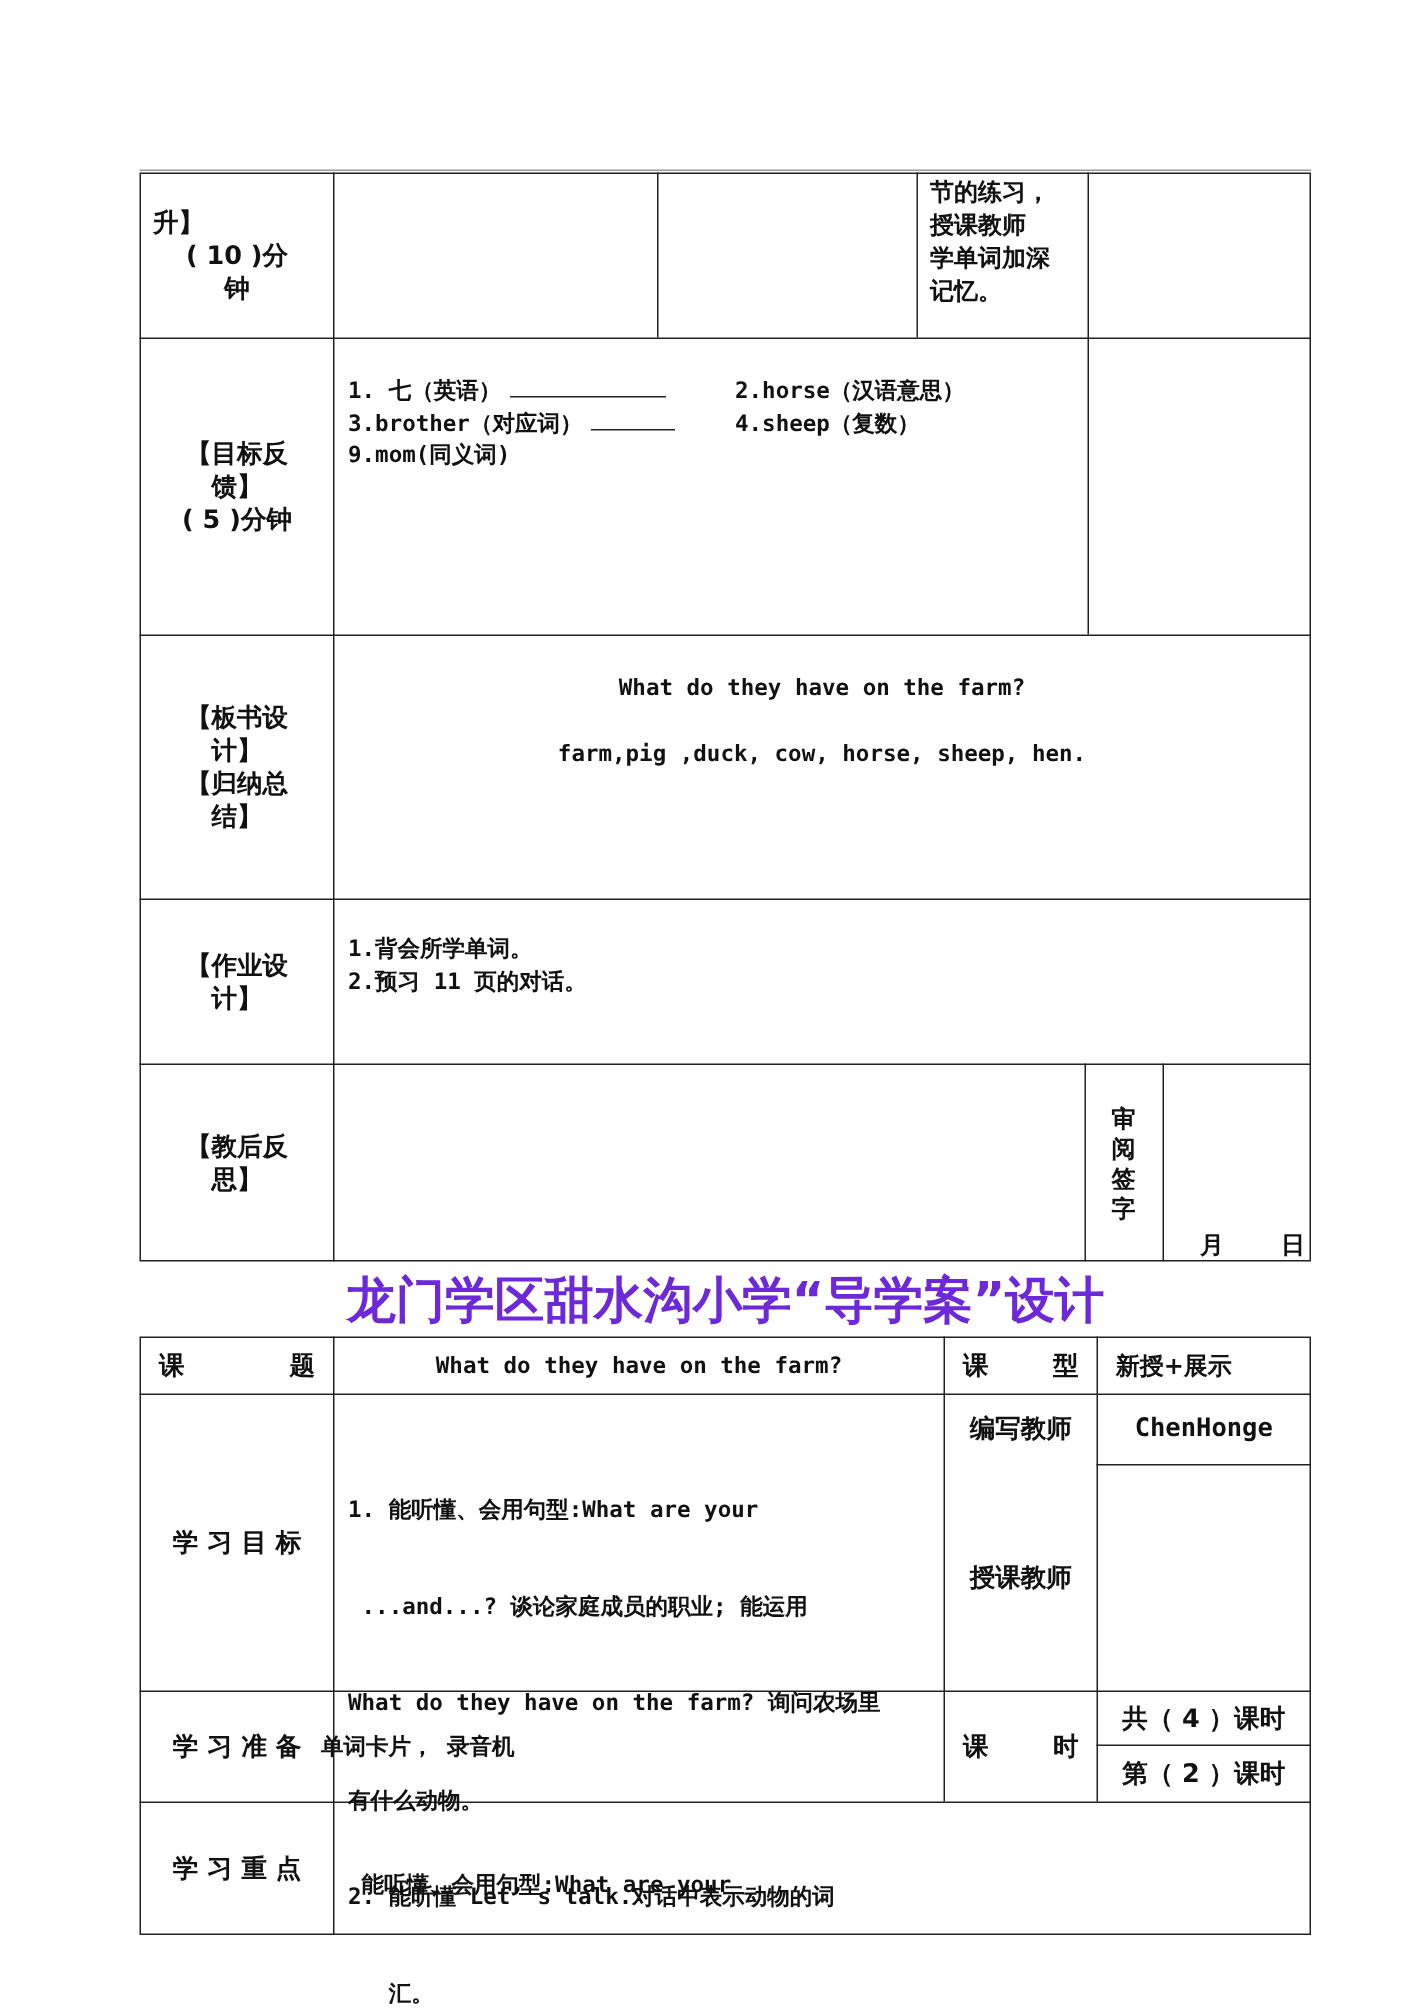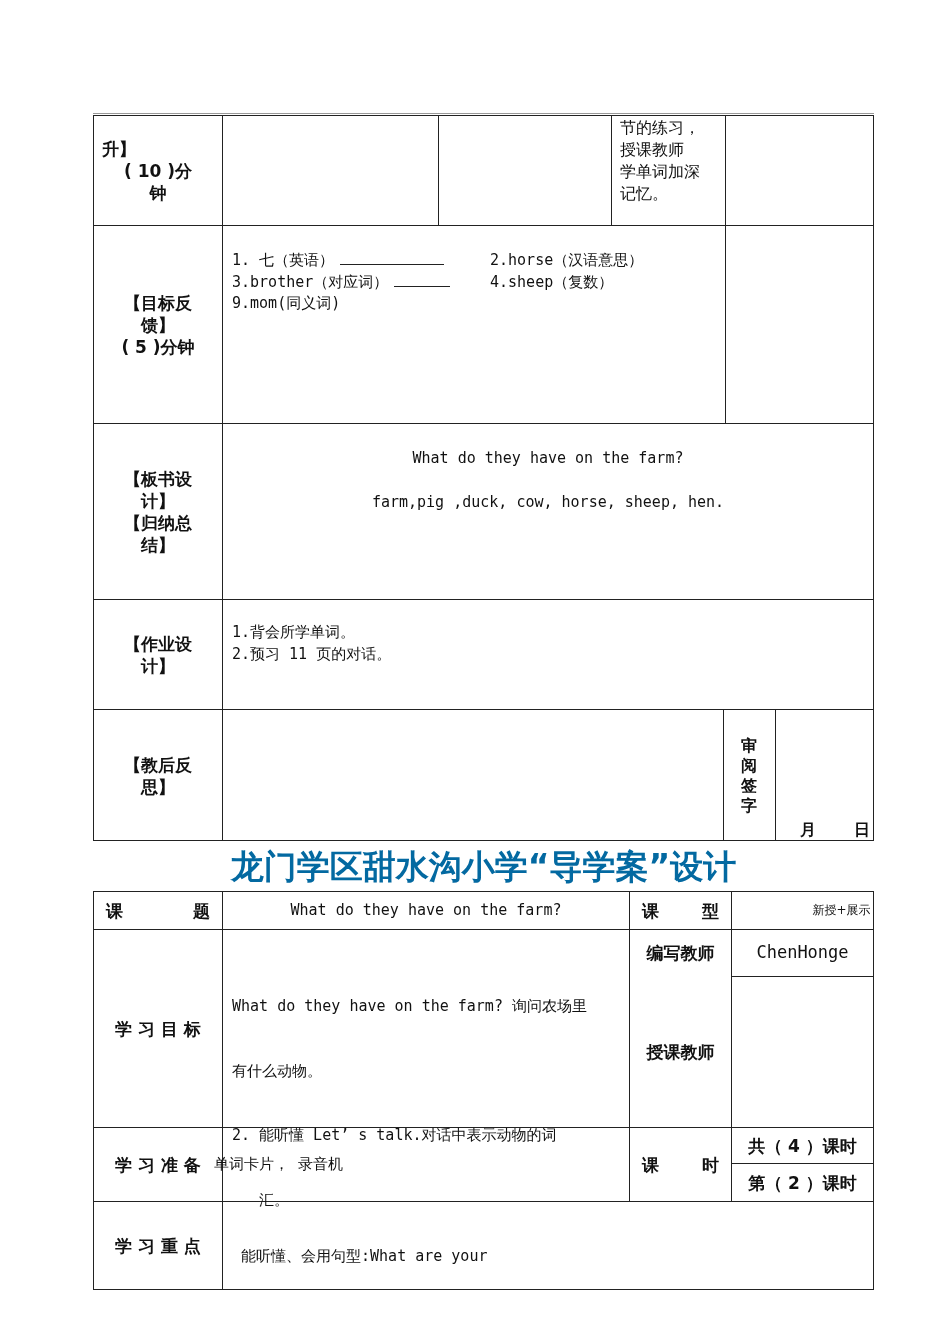--- a/index.html
+++ b/index.html
@@ -2,29 +2,29 @@
 <html><head>
 <meta charset="utf-8">
 <style>
   html, body { margin: 0; padding: 0; background: #ffffff; }
   body { width: 950px; height: 1344px; position: relative; overflow: hidden;
          font-family: "DejaVu Serif", "Liberation Serif", serif; color: #111; }
   .abs { position: absolute; box-sizing: border-box; }
   .cell { position: absolute; box-sizing: border-box; }
   .hd { font-family: "DejaVu Sans", "Liberation Sans", sans-serif; font-weight: bold;
         font-size: 17px; line-height: 22px; text-align: center; }
-  .txt { font-family: "DejaVu Sans Mono", "Liberation Mono", monospace; font-size: 15px; line-height: 21.5px; }
+  .txt { font-family: "DejaVu Sans Mono", "Liberation Mono", monospace; font-size: 15px; line-height: 21.5px; font-weight: bold; }
   .serif { font-family: "DejaVu Serif", "Liberation Serif", serif; }
   .line-h { position: absolute; height: 1px; background: #222; }
   .line-v { position: absolute; width: 1px; background: #222; }
   .vcenter { display: flex; align-items: center; justify-content: center; flex-direction: column; }
   .blank { display: inline-block; border-bottom: 1px solid #222; height: 14px; vertical-align: baseline; }
   .spread { display: flex; justify-content: space-between; padding: 0 12px; }
   .title { font-family: "DejaVu Sans", "Liberation Sans", sans-serif; font-weight: bold;
-           font-size: 33px; letter-spacing: 0px; text-align: center; color: #0369a1; }
+           font-size: 33px; letter-spacing: 0px; text-align: center; color: #6d28d9; }
 </style>
 </head>
 <body>
 
 <div class="abs" style="left:93px; top:115px; width:781px; height:726px; border:1px solid #222;">
 </div>
 
 <div class="line-h" style="left:93px; top:113px; width:781px; background:#999;"></div>
 
 <div class="line-h" style="left:93px; top:225px; width:781px;"></div>
@@ -116,24 +116,26 @@
 
 <div class="cell hd spread" style="left:94px; top:892px; width:128px; height:37px; align-items:center;">
   <span>课</span>
   <span>题</span>
 </div>
 <div class="cell txt vcenter" style="left:223px; top:892px; width:406px; height:37px;">What do they have on the farm?</div>
 <div class="cell hd spread" style="left:630px; top:892px; width:101px; height:37px; align-items:center;">
   <span>课</span>
   <span>型</span>
 </div>
-<div class="cell txt serif vcenter" style="left:771px; top:892px; width:141px; height:37px; font-size:12px;">新授+展示</div>
+<div class="cell txt serif vcenter" style="left:712px; top:892px; width:141px; height:37px; font-size:16px;">新授+展示</div>
 
 <div class="cell hd vcenter" style="left:94px; top:930px; width:128px; height:197px;">学 习 目 标</div>
 <div class="cell txt" style="left:232px; top:953px; width:392px; white-space:pre;">
+  <div>1. 能听懂、会用句型:What are your</div>
+  <div> ...and...? 谈论家庭成员的职业; 能运用</div>
   <div>What do they have on the farm? 询问农场里</div>
   <div>有什么动物。</div>
   <div>2. 能听懂 Let’ s talk.对话中表示动物的词</div>
   <div>   汇。</div>
   
 </div>
 <div class="cell hd vcenter" style="left:630px; top:930px; width:101px; height:46px;">编写教师</div>
 <div class="cell txt vcenter" style="left:732px; top:930px; width:141px; height:46px; font-size:17px;">ChenHonge</div>
 <div class="cell hd vcenter" style="left:630px; top:977px; width:101px; height:150px;">授课教师</div>
 <div class="cell" style="left:732px; top:977px; width:141px; height:150px;"></div>

